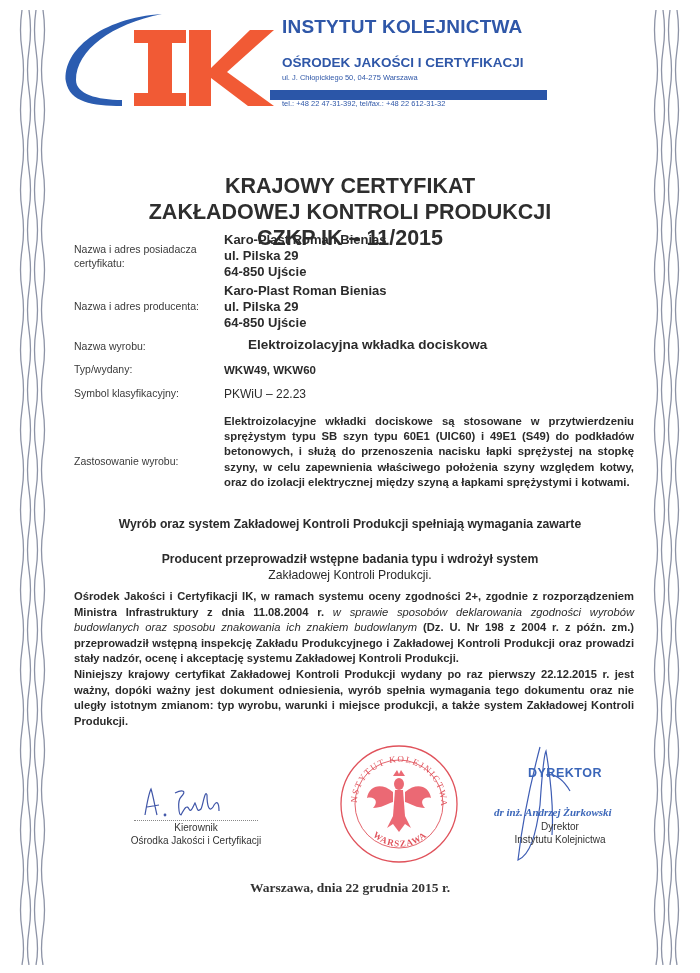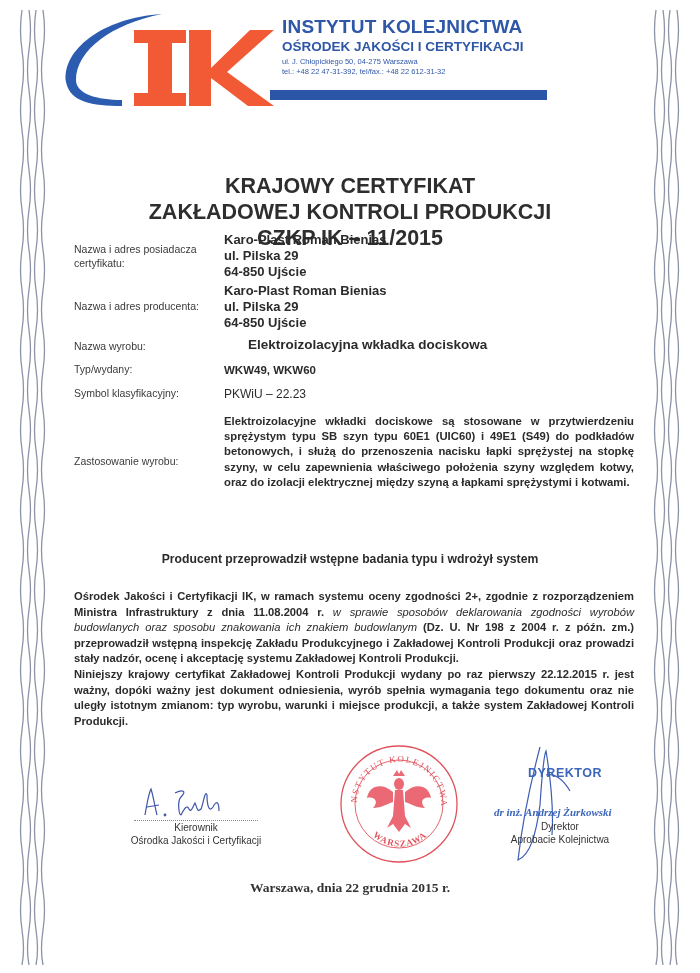--- a/index.html
+++ b/index.html
@@ -3,21 +3,21 @@
 <meta charset="utf-8">
 <style>
   html, body { margin: 0; padding: 0; background: #ffffff; }
   body { width: 700px; height: 973px; position: relative; overflow: hidden; font-family: "Liberation Sans", sans-serif; color: #2a2a2a; }
   .border { position: absolute; top: 10px; height: 955px; width: 30px; }
   .border.left { left: 18px; }
   .border.right { left: 652px; }
   .logo { position: absolute; left: 62px; top: 10px; width: 220px; height: 100px; }
   .org { position: absolute; left: 282px; top: 16px; }
   .org-name { color: #2f57a8; font-weight: bold; font-size: 19px; letter-spacing: 0.2px; line-height: 22px; }
-  .org-sub { color: #2f57a8; font-weight: bold; font-size: 13.5px; line-height: 17px; margin-top: 0px; }
+  .org-sub { color: #2f57a8; font-weight: bold; font-size: 13.5px; line-height: 17px; margin-top: 16px; }
   .org-addr { color: #2f57a8; font-size: 7.5px; line-height: 10px; margin-top: 2px; }
   .blue-bar { position: absolute; left: 270px; top: 90px; width: 277px; height: 10px; background: #2b56a8; }
   .title { position: absolute; left: 0; width: 700px; top: 133px; text-align: center; font-weight: bold; font-size: 21.5px; line-height: 26px; color: #2e2e2e; margin-top: 40px; }
   .row { position: absolute; left: 74px; width: 560px; }
   .lbl { position: absolute; left: 0; font-size: 10.5px; color: #3a3a3a; line-height: 14px; }
   .val { position: absolute; left: 150px; font-weight: bold; font-size: 13px; color: #2b2b2b; line-height: 16px; }
   .val.big { font-size: 13.5px; padding-left: 24px; }
   .val.small { font-size: 11.5px; }
   .usage { position: absolute; left: 224px; top: 414px; width: 410px; font-weight: bold; font-size: 11.3px; line-height: 15.2px; text-align: justify; color: #2b2b2b; }
   .center-par { position: absolute; left: 0; width: 700px; text-align: center; font-weight: bold; font-size: 12.2px; line-height: 16px; color: #2b2b2b; }
@@ -63,21 +63,21 @@
   <g fill="#f15a35">
     <rect x="127" y="20" width="22" height="76"></rect>
     <polygon points="149,58 188,20 212,20 165,62 212,96 186,96 149,68"></polygon>
   </g>
 </svg>
 
 <div class="org">
   <div class="org-name">INSTYTUT KOLEJNICTWA</div>
   <div class="org-sub">OŚRODEK JAKOŚCI I CERTYFIKACJI</div>
   <div class="org-addr">ul. J. Chłopickiego 50, 04-275 Warszawa</div>
-  <div class="org-addr" style="margin-top:0">tel.: +48 22 47-31-392, tel/fax.: +48 22 612-31-32</div>
+  <div class="org-addr" style="margin-top:16px">tel.: +48 22 47-31-392, tel/fax.: +48 22 612-31-32</div>
 </div>
 <div class="blue-bar"></div>
 
 <div class="title">
   <div>KRAJOWY CERTYFIKAT</div>
   <div>ZAKŁADOWEJ KONTROLI PRODUKCJI</div>
   <div>CZKP IK – 11/2015</div>
 </div>
 
 <div class="row" style="top:232px">
@@ -115,23 +115,25 @@
   <div class="lbl">Symbol klasyfikacyjny:</div>
   <div class="val small" style="font-weight:normal;font-size:12px">PKWiU – 22.23</div>
 </div>
 
 <div class="row" style="top:454px">
   <div class="lbl">Zastosowanie wyrobu:</div>
 </div>
 <div class="usage">Elektroizolacyjne wkładki dociskowe są stosowane w przytwierdzeniu sprężystym typu SB szyn typu 60E1 (UIC60) i 49E1 (S49) do podkładów betonowych, i służą do przenoszenia nacisku łapki sprężystej na stopkę szyny, w celu zapewnienia właściwego położenia szyny względem kotwy, oraz do izolacji elektrycznej między szyną a łapkami sprężystymi i kotwami.</div>
 
 <div class="center-par" style="top:516px">
+  <div>Wyrób oraz system Zakładowej Kontroli Produkcji spełniają wymagania zawarte</div>
 </div>
 <div class="center-par" style="top:551px;font-weight:normal">
   <div style="font-weight:bold">Producent przeprowadził wstępne badania typu i wdrożył system</div>
+  <div style="font-weight:normal">Zakładowej Kontroli Produkcji.</div>
 </div>
 
 <div class="body-par" style="top:589px"><span>Ośrodek Jakości i Certyfikacji IK, w ramach systemu oceny zgodności 2+, zgodnie z rozporządzeniem Ministra Infrastruktury z dnia 11.08.2004 r. </span><i>w sprawie sposobów deklarowania zgodności wyrobów budowlanych oraz sposobu znakowania ich znakiem budowlanym</i><span> (Dz. U. Nr 198 z 2004 r. z późn. zm.) przeprowadził wstępną inspekcję Zakładu Produkcyjnego i Zakładowej Kontroli Produkcji oraz prowadzi stały nadzór, ocenę i akceptację systemu Zakładowej Kontroli Produkcji.</span></div>
 
 <div class="body-par" style="top:667px">Niniejszy krajowy certyfikat Zakładowej Kontroli Produkcji wydany po raz pierwszy 22.12.2015 r. jest ważny, dopóki ważny jest dokument odniesienia, wyrób spełnia wymagania tego dokumentu oraz nie uległy istotnym zmianom: typ wyrobu, warunki i miejsce produkcji, a także system Zakładowej Kontroli Produkcji.</div>
 
 <svg class="signature" style="left:135px;top:785px;width:100px;height:36px" viewBox="0 0 100 36">
   <g fill="none" stroke="#3f55a8" stroke-width="1.2">
     <path d="M10 30 C12 18 14 8 16 4 C18 10 20 22 22 30 M12 22 L24 20"></path>
     <circle cx="30" cy="30" r="0.8"></circle>
@@ -170,16 +172,16 @@
 <svg class="signature" style="left:500px;top:745px;width:90px;height:120px" viewBox="0 0 90 120">
   <g fill="none" stroke="#3e5db4" stroke-width="1.2">
     <path d="M40 2 C30 40 22 80 18 115 C30 110 36 90 40 60 C42 30 44 10 46 6 C50 30 54 60 52 90"></path>
     <path d="M46 30 C56 28 64 36 70 46"></path>
   </g>
 </svg>
 <div class="dyr-stamp">DYREKTOR</div>
 <div class="dyr-name">dr inż. Andrzej Żurkowski</div>
 <div class="dyr-title">
   <div>Dyrektor</div>
-  <div>Aprobacie Kolejnictwa</div>
+  <div>Instytutu Kolejnictwa</div>
 </div>
 
 <div class="date">Warszawa, dnia 22 grudnia 2015 r.</div>
 
 </body></html>

